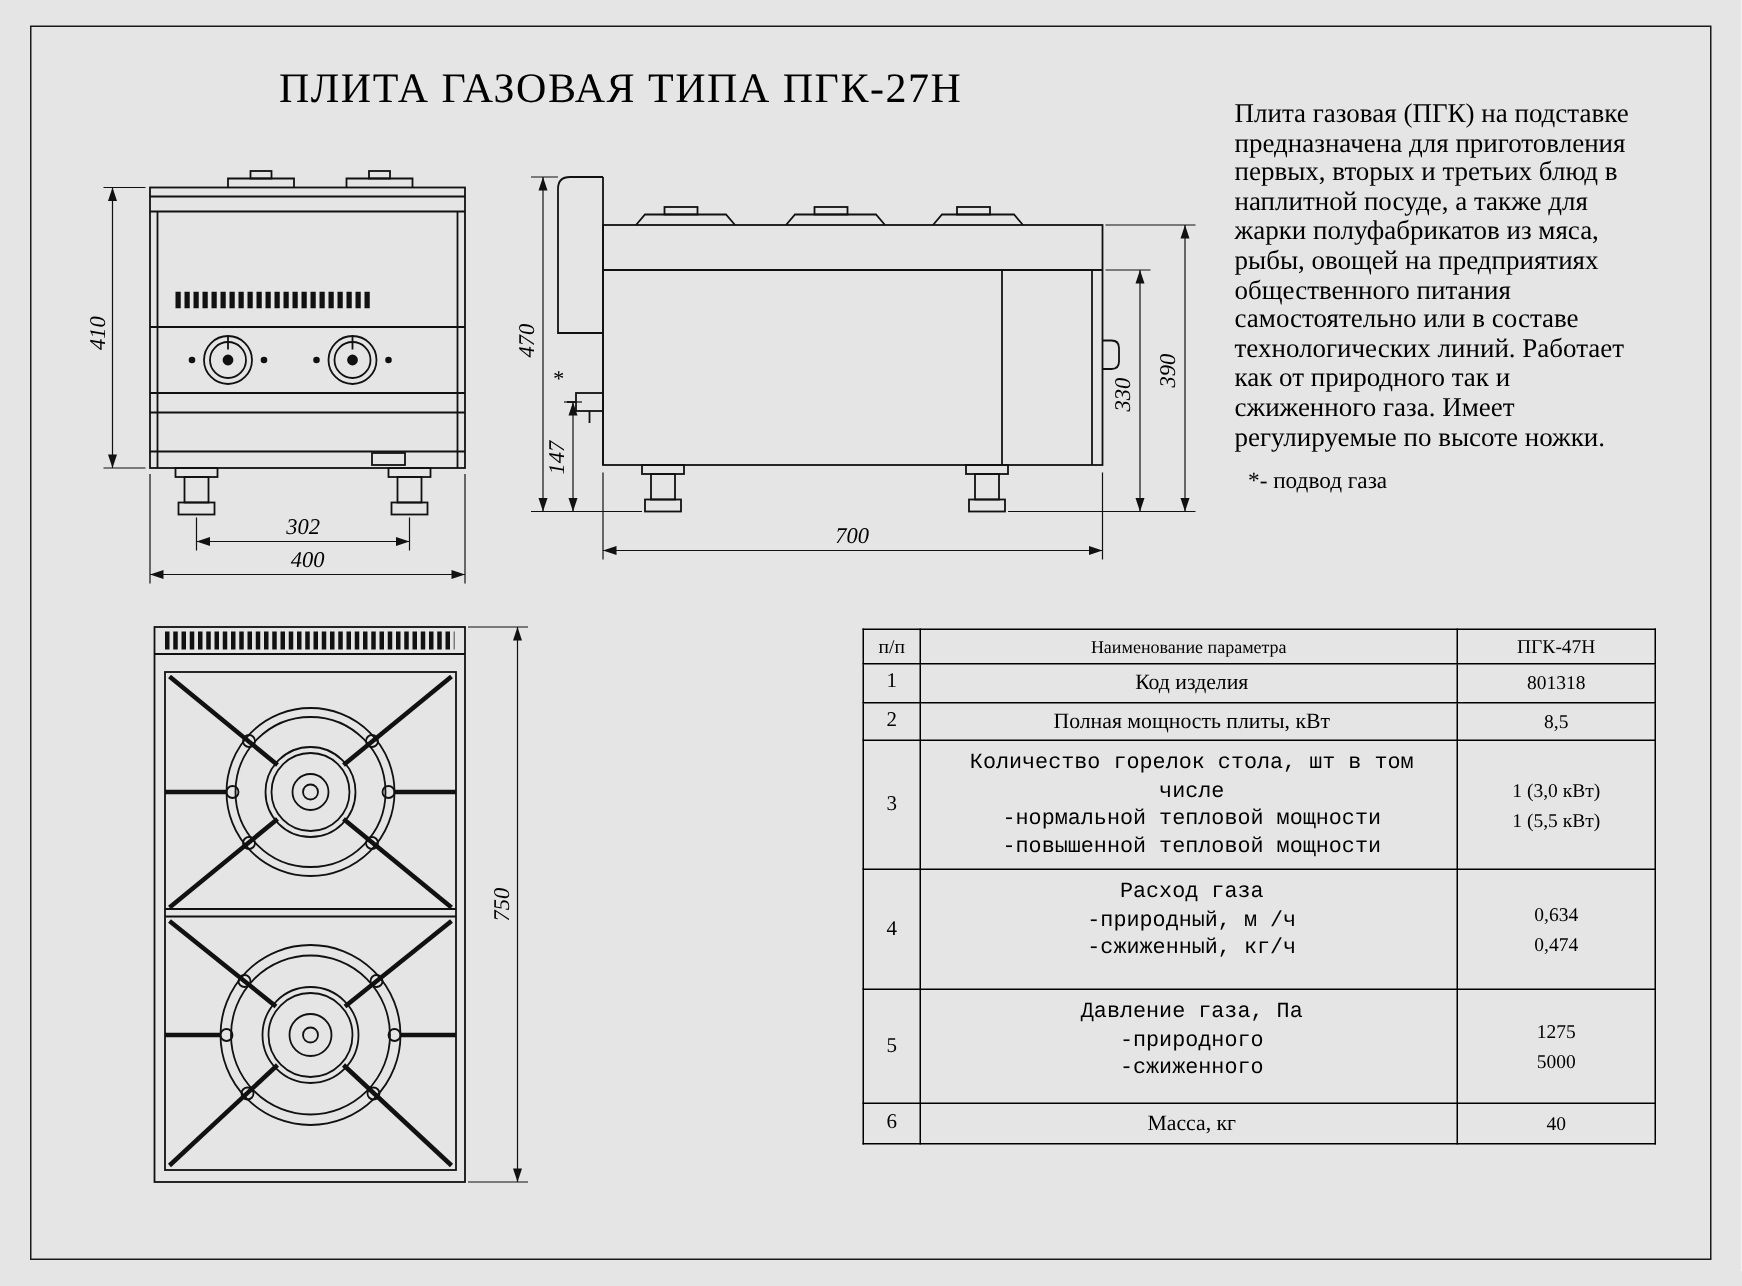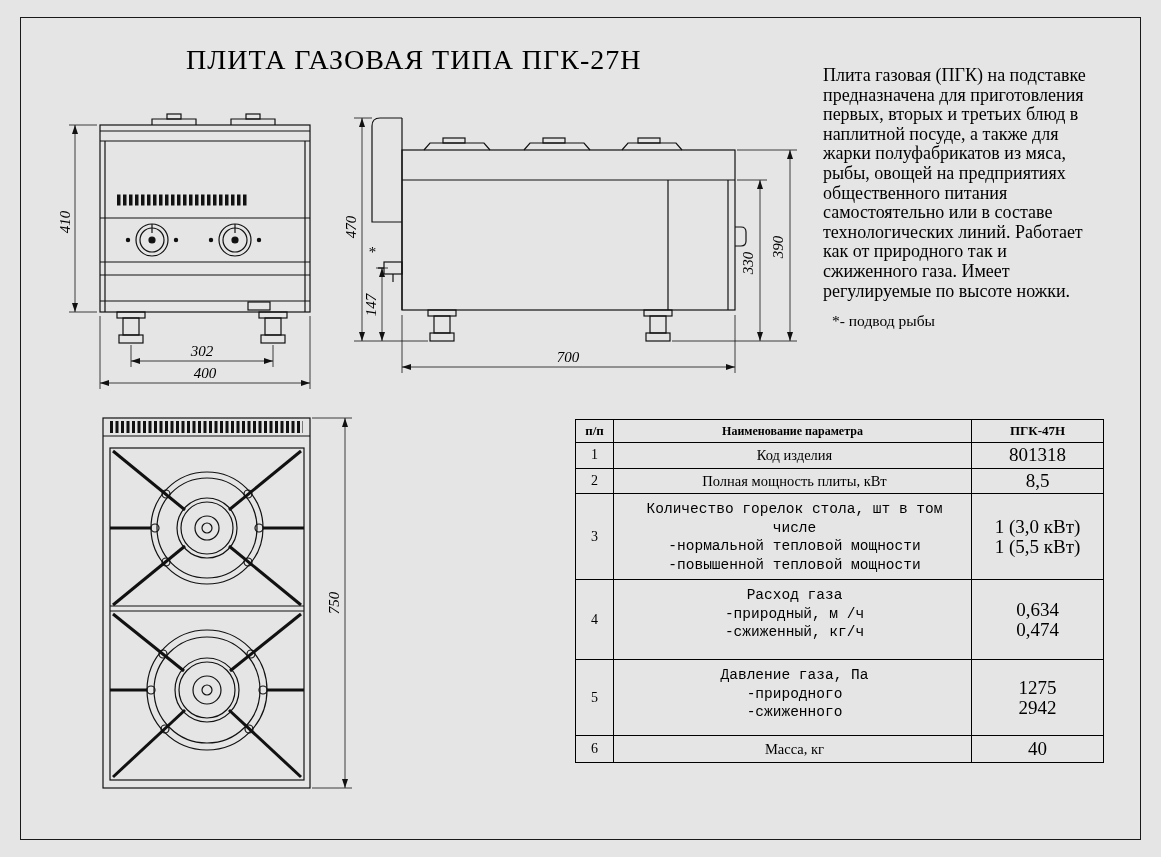--- a/index.html
+++ b/index.html
@@ -27,27 +27,27 @@
     stroke:none;
   }
   .view-front { left:55px; top:105px; }
   .view-side  { left:340px; top:105px; }
   .view-top   { left:60px;  top:405px; }
   .params {
     position:absolute; left:575px; top:419px; width:528px;
     border-collapse:collapse; table-layout:fixed;
   }
   .params th, .params td { border:1px solid #000; vertical-align:middle; }
-  .params th { font-weight:700; }
+  .params th { font-weight:400; }
   .th-num  { font-size:13px; }
   .th-name { font-size:12px; }
   .th-val  { font-size:13px; }
   .params td.num  { text-align:center; font-size:14px; }
   .params td.name { font-size:14.5px; padding:3px 4px 3px 8px; white-space:pre-line; line-height:18.5px;text-align:center; }
-  .params td.val  { text-align:center; font-size:19px; white-space:pre-line; line-height:20px; }
+  .params td.val  { text-align:center; font-size:13px; white-space:pre-line; line-height:20px; }
   .params tr.tall td.name { vertical-align:top; padding-top:6px;font-family:Liberation Mono, monospace; }
   .params thead tr { height:23px; }
   .params tr.h1 { height:24px; }
   .params tr.h2 { height:25px; }
   .params tr.h3 { height:86px; }
   .params tr.h4 { height:80px; }
   .params tr.h5 { height:76px; }
   .params tr.h6 { height:27px; }
 </style>
 </head>
@@ -63,21 +63,21 @@
 первых, вторых и третьих блюд в
 наплитной посуде, а также для
 жарки полуфабрикатов из мяса,
 рыбы, овощей на предприятиях
 общественного питания
 самостоятельно или в составе
 технологических линий. Работает
 как от природного так и
 сжиженного газа. Имеет
 регулируемые по высоте ножки.</div>
-  <div class="note">*- подвод рыбы</div>
+  <div class="note">*- подвод газа</div>
 
   <svg class="view-front" width="280" height="290" viewBox="0 0 280 290">
     <g stroke="#111" fill="none" stroke-width="1.2">
       <path d="M97 20 v-6 h44 v6"></path>
         <rect x="112" y="9" width="14" height="5"></rect>
       <path d="M176 20 v-6 h44 v6"></path>
         <rect x="191" y="9" width="14" height="5"></rect>
       <rect x="45" y="20" width="210" height="187"></rect>
       <line x1="45" y1="26" x2="255" y2="26"></line>
       <line x1="45" y1="36" x2="255" y2="36"></line>
@@ -314,21 +314,21 @@
 -сжиженный, кг/ч</td>
         <td class="val">0,634
 0,474</td>
       </tr>
       <tr class="h5 tall">
         <td class="num">5</td>
         <td class="name">Давление  газа, Па
 -природного
 -сжиженного</td>
         <td class="val">1275
-2942</td>
+5000</td>
       </tr>
       <tr class="h6">
         <td class="num">6</td>
         <td class="name">Масса, кг</td>
         <td class="val">40</td>
       </tr>
     </tbody>
   </table>
 </div>
 

